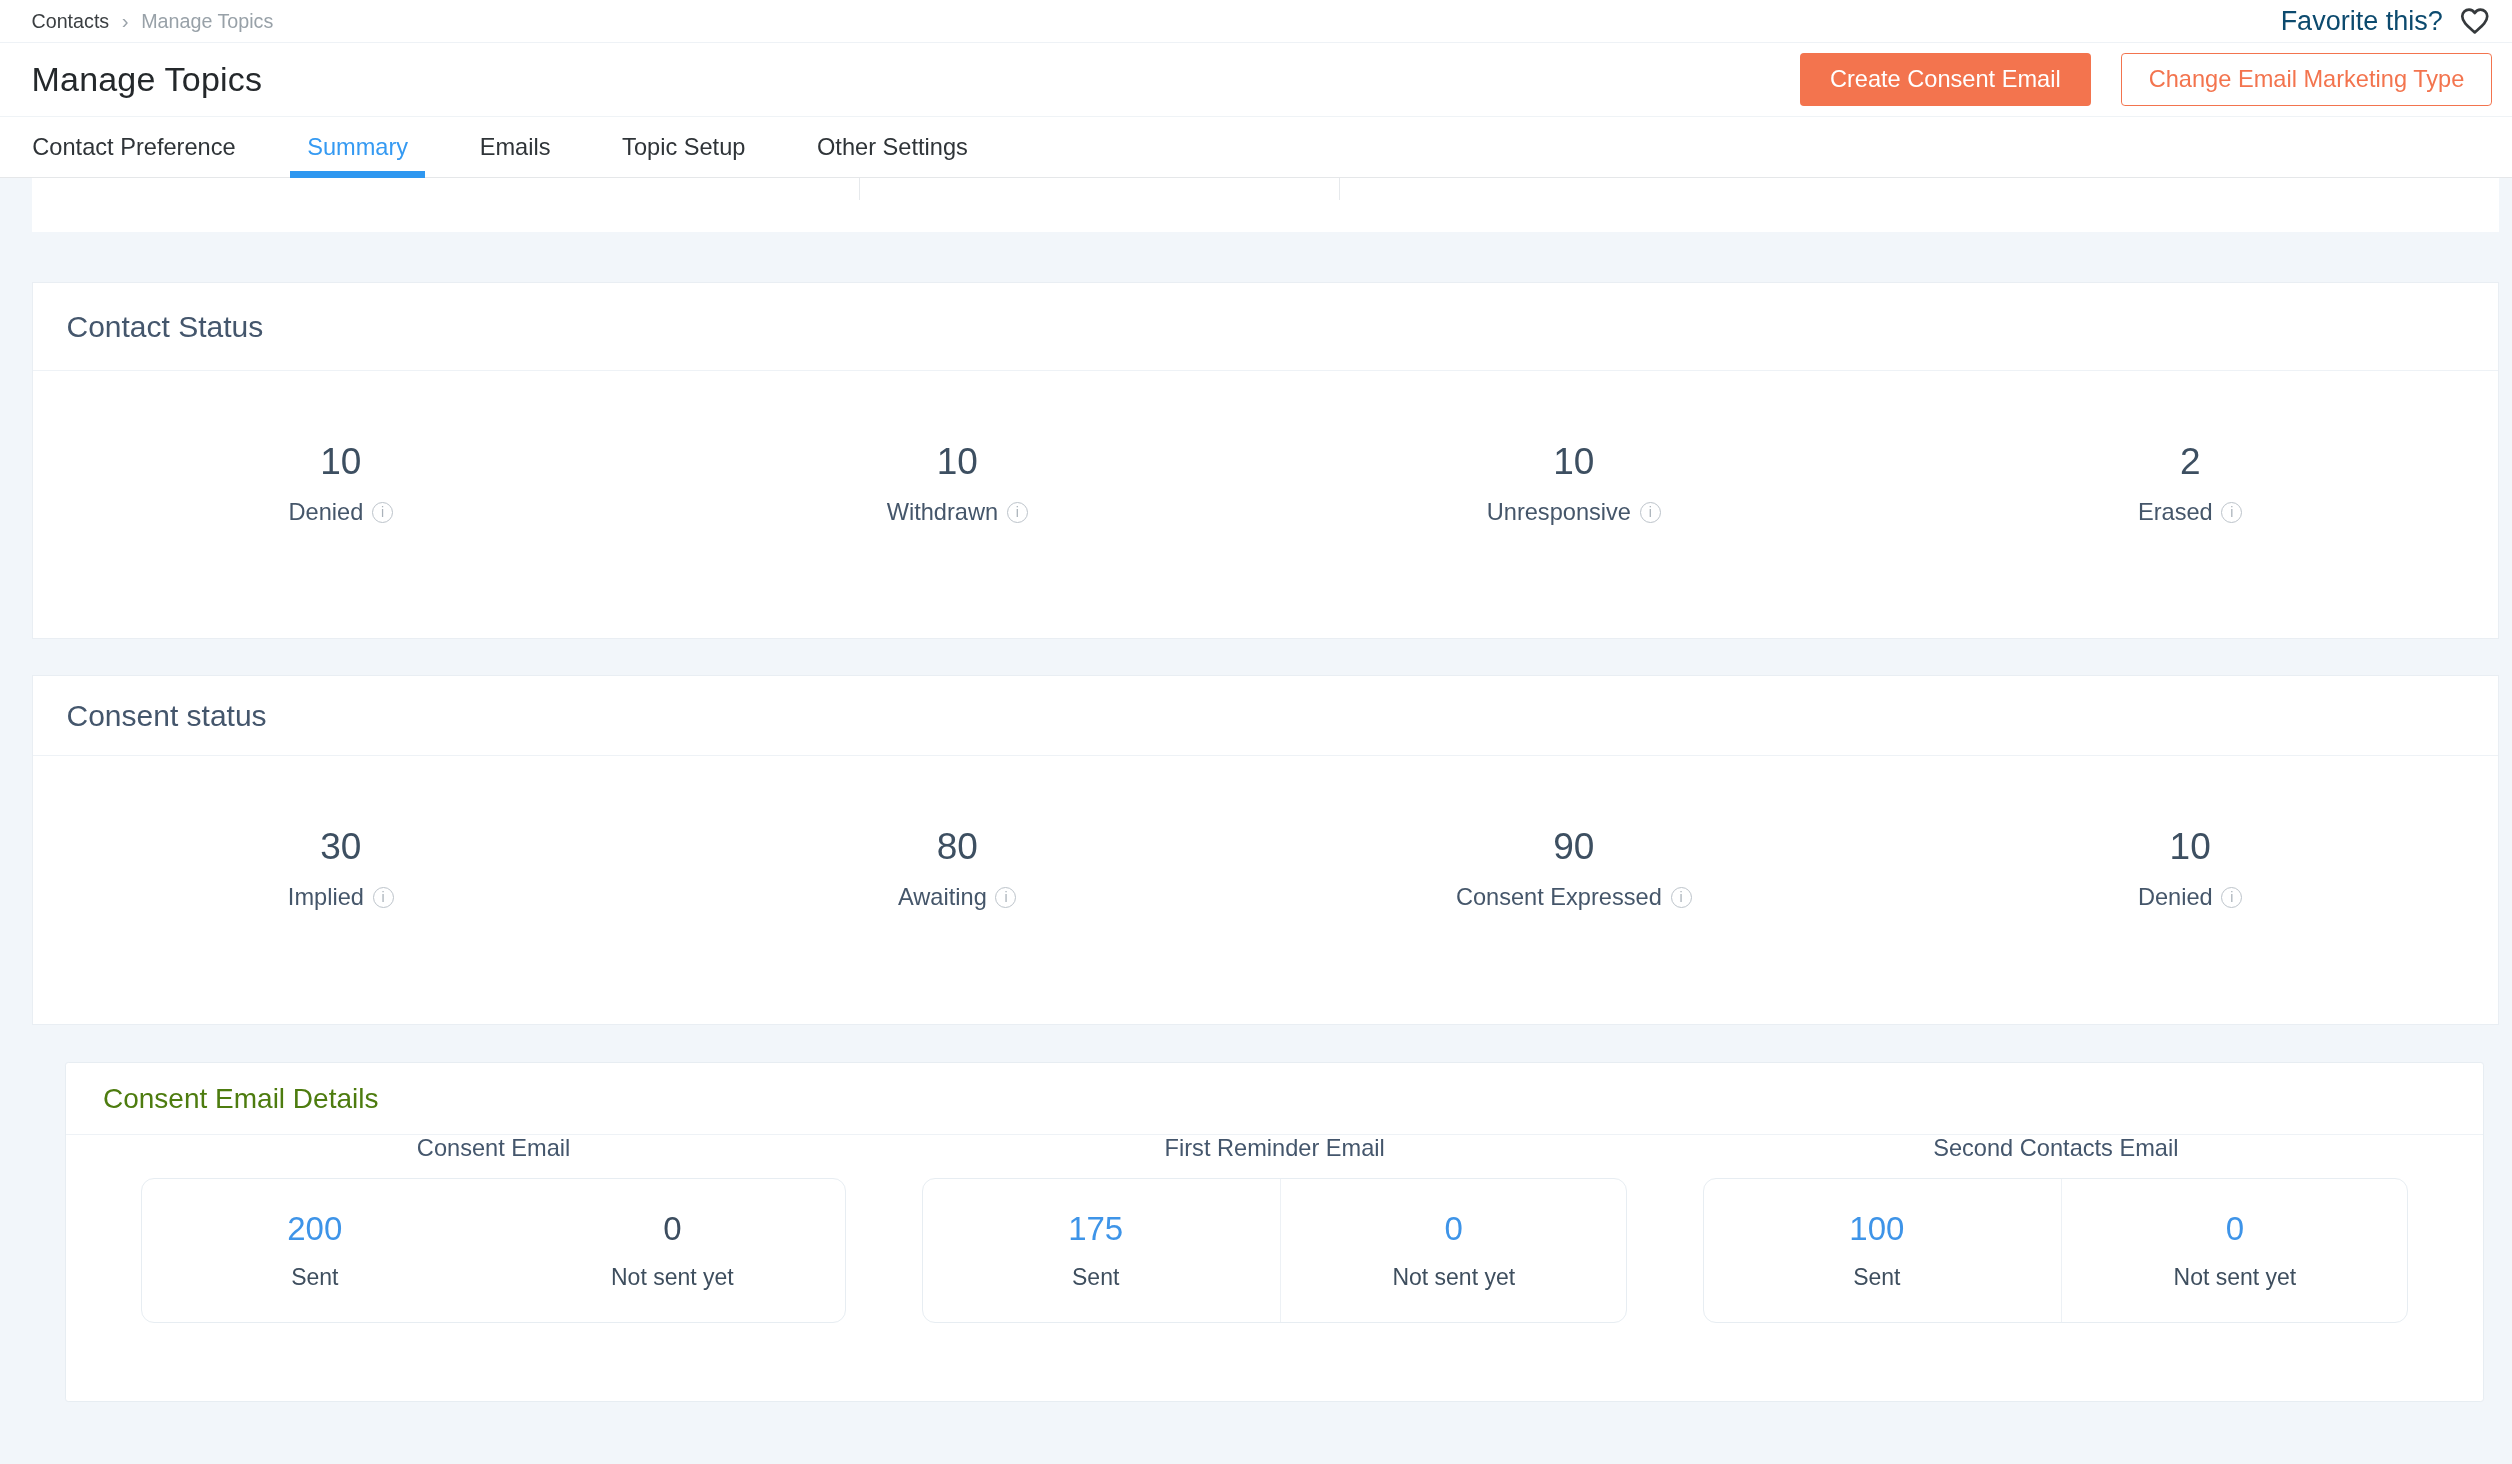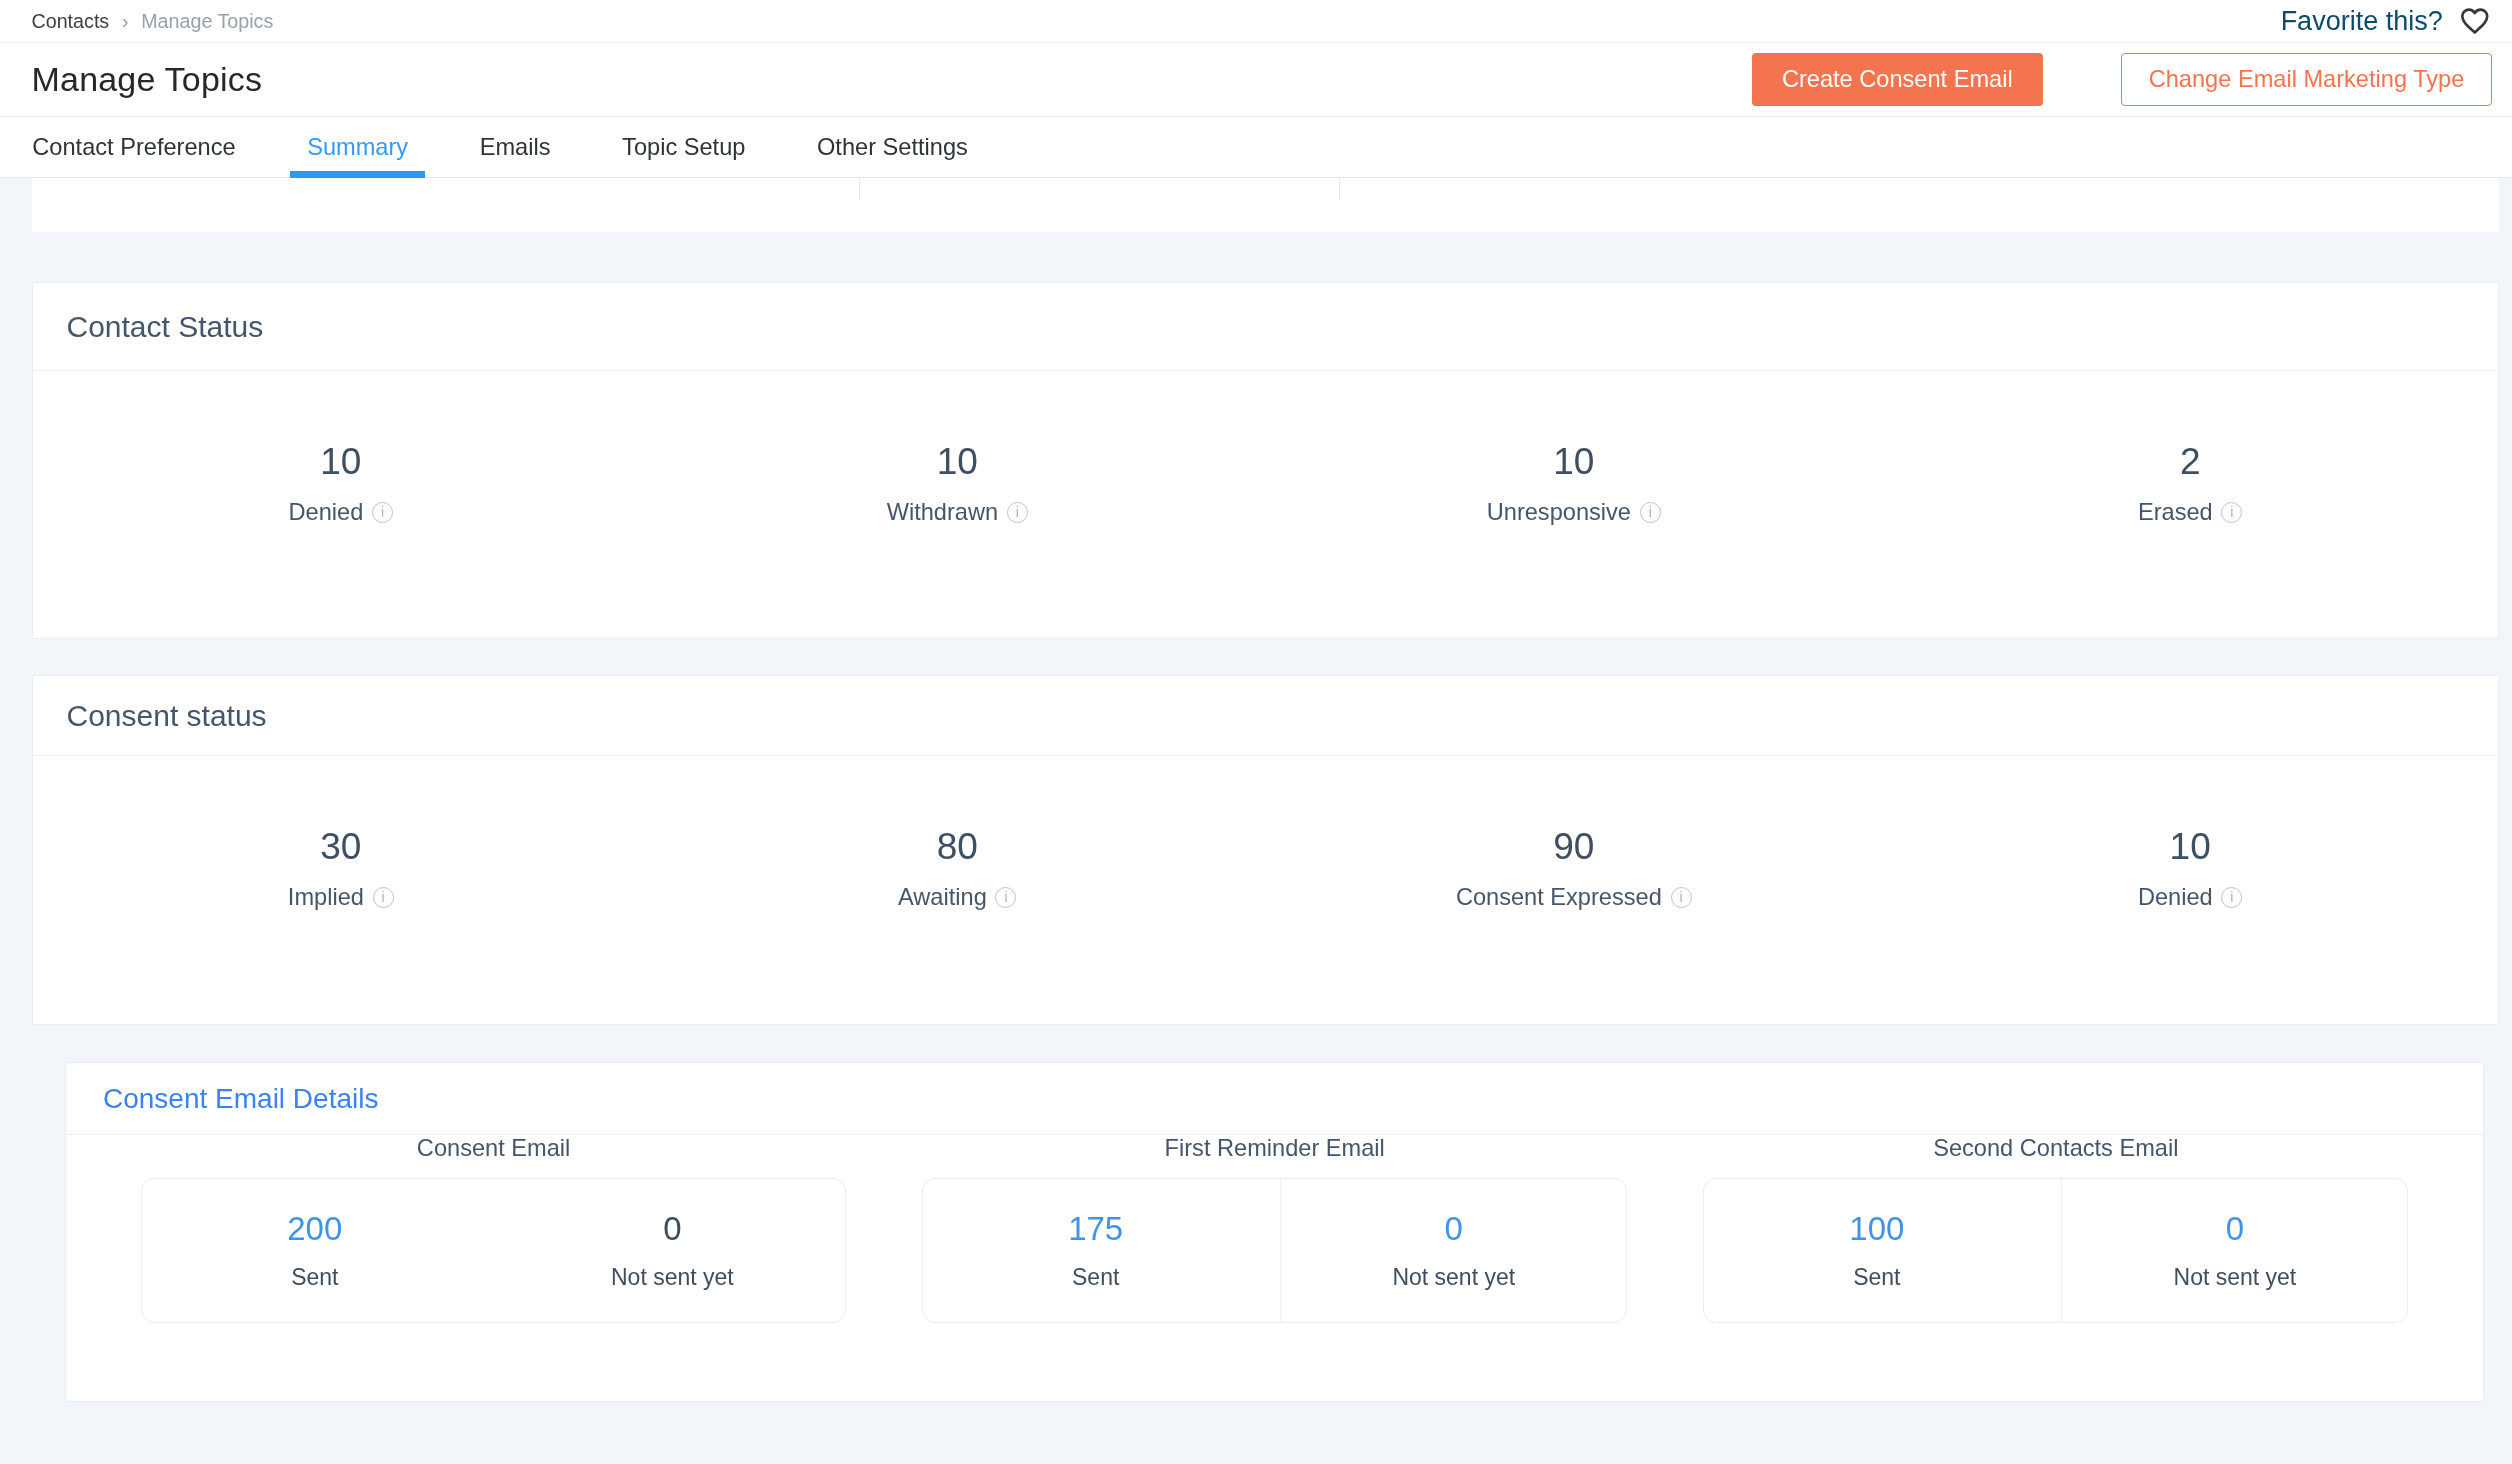--- a/index.html
+++ b/index.html
@@ -29,21 +29,21 @@
 
   
   .header {
     height:74px; background:#fff;
     display:flex; align-items:center; justify-content:space-between;
     padding:0 19.7px 0 31.5px;
     border-bottom:1.6px solid #eff3f6;
   }
   .page-title { font-size:34px; font-weight:500; color:#24282b; letter-spacing:0.2px; }
   .header-actions { display:flex; align-items:center; gap:30px; }
-  .btn { font-family:inherit; font-size:23.6px; height:53px; border-radius:3.9px; cursor:pointer;margin-left:48px; }
+  .btn { font-family:inherit; font-size:23.6px; height:53px; border-radius:3.9px; cursor:pointer; }
   .btn-primary { background:#f3744e; color:#ffffff; border:none; padding:0 30px; }
   .btn-outline { background:#ffffff; color:#f3744e; border:1.6px solid #f3744e; padding:0 27px; }
 
   
   .tabs {
     height:61px; background:#fff;
     display:flex; align-items:stretch;
     padding-left:15px;
     border-bottom:1.6px solid #e5e7e9;
   }
@@ -100,21 +100,21 @@
   }
 
   
   .details-card {
     margin:0 27.6px 0 65px; height:340px;
     background:#fff; border:0.8px solid #e7edf2; border-radius:3.2px;
   }
   .details-header {
     height:72px; display:flex; align-items:center; padding-left:37px;
     border-bottom:1.6px solid #eef2f6;
-    font-size:28px; color:#3b82f6;
+    font-size:28px; color:#4d7c0f;
   }
   .details-body { display:flex; gap:76px; padding:0 75px; }
   .group { flex:1; }
   .group-title { text-align:center; font-size:23.6px; color:#44566c; line-height:27px; }
   .group-box {
     margin-top:15.8px; height:145px;
     border:1.6px solid #e7edf2; border-radius:13px;
     display:flex; background:#fff;gap:12px;
   }
   .cell { flex:1; text-align:center; padding-top:33px; }

